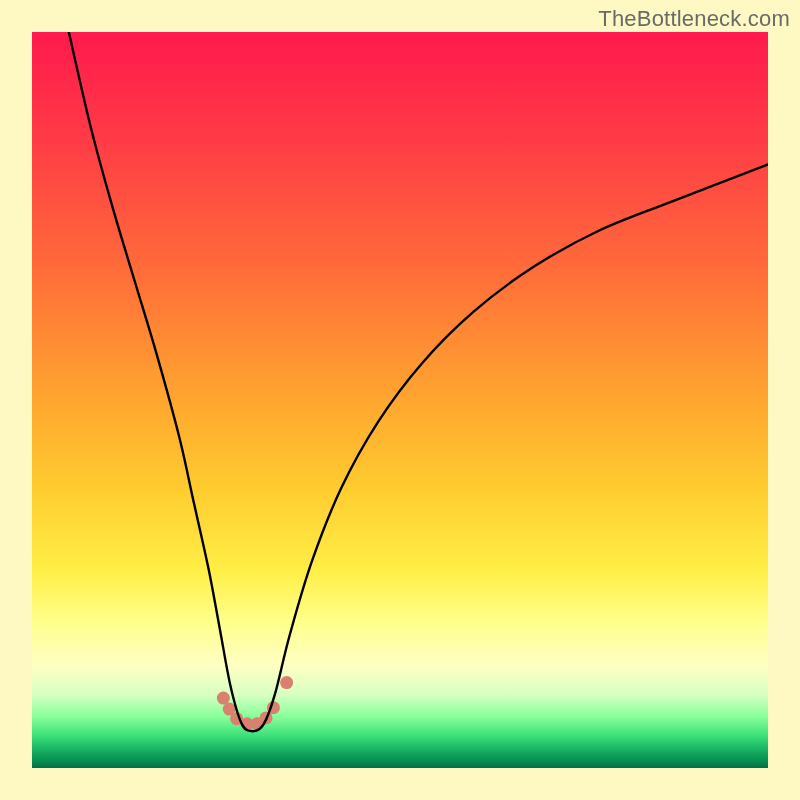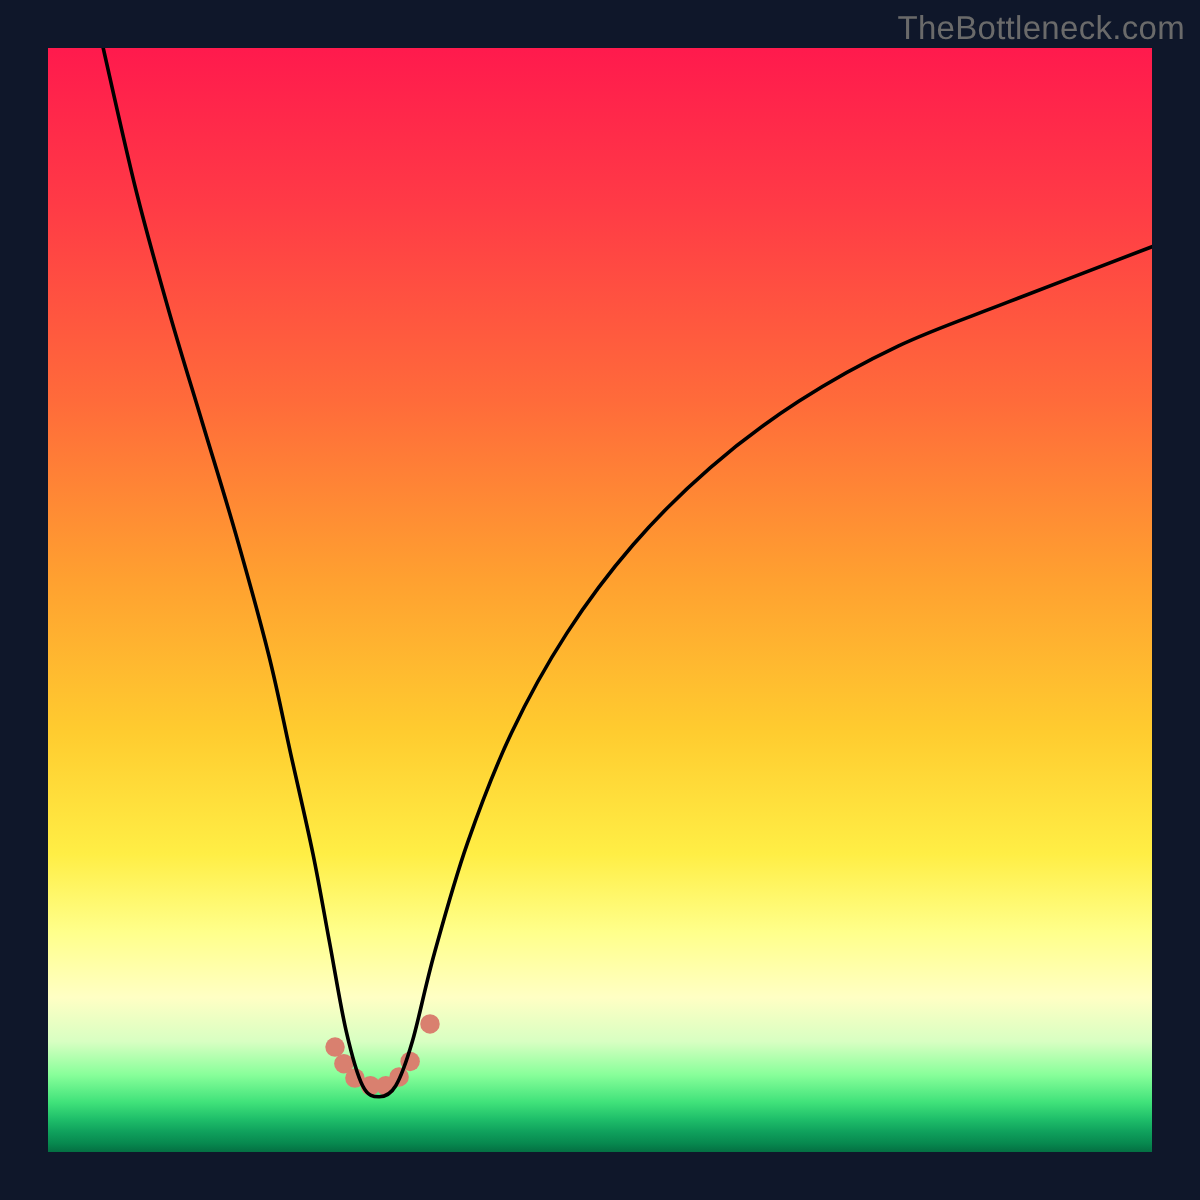--- a/index.html
+++ b/index.html
@@ -10,21 +10,21 @@
     background: #000;
     overflow: hidden;
     font-family: Arial, Helvetica, sans-serif;
   }
   .frame {
     position: absolute;
     left: 0;
     top: 0;
     width: 800px;
     height: 800px;
-    background: #0f172a;
+    background: #fef9c3;
   }
   .plot-area {
     position: absolute;
     left: 32px;
     top: 32px;
     width: 736px;
     height: 736px;
     
     background: linear-gradient(
       to bottom,

